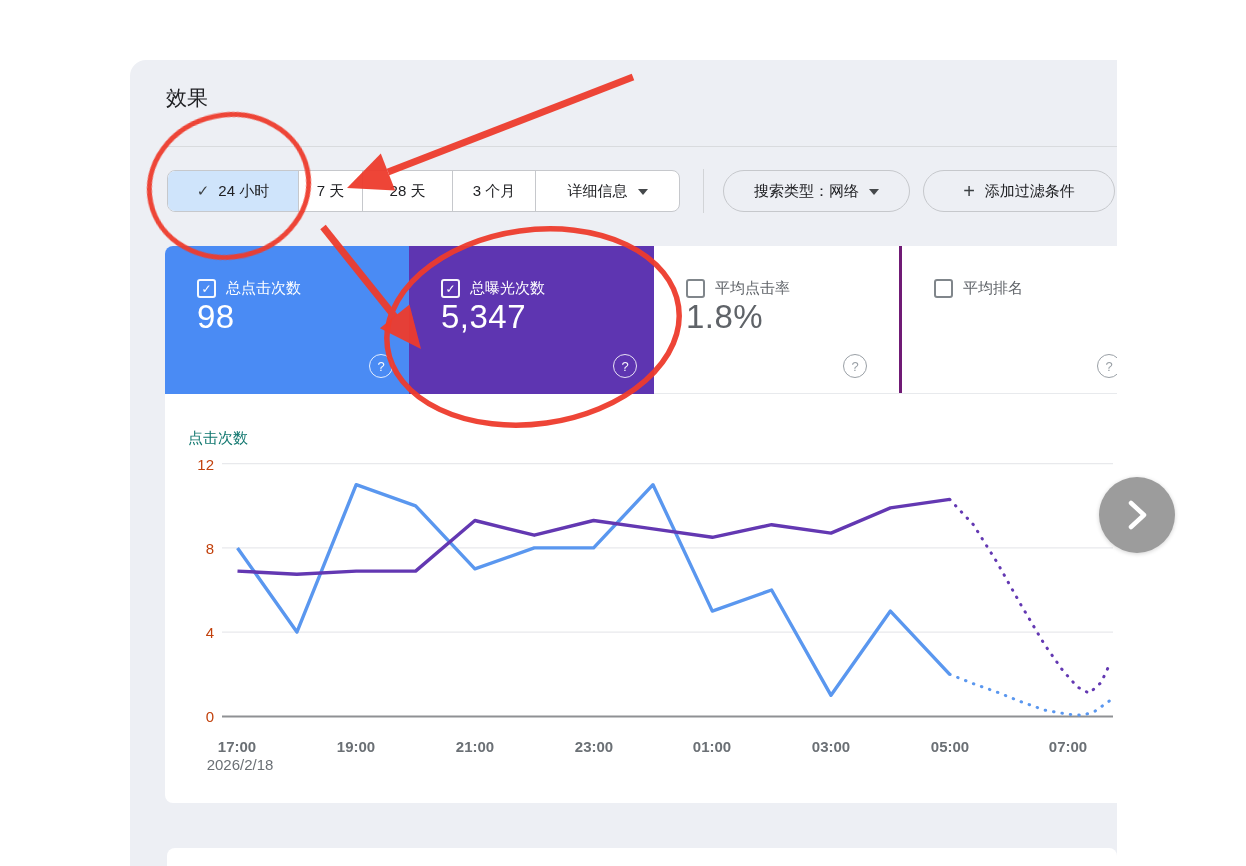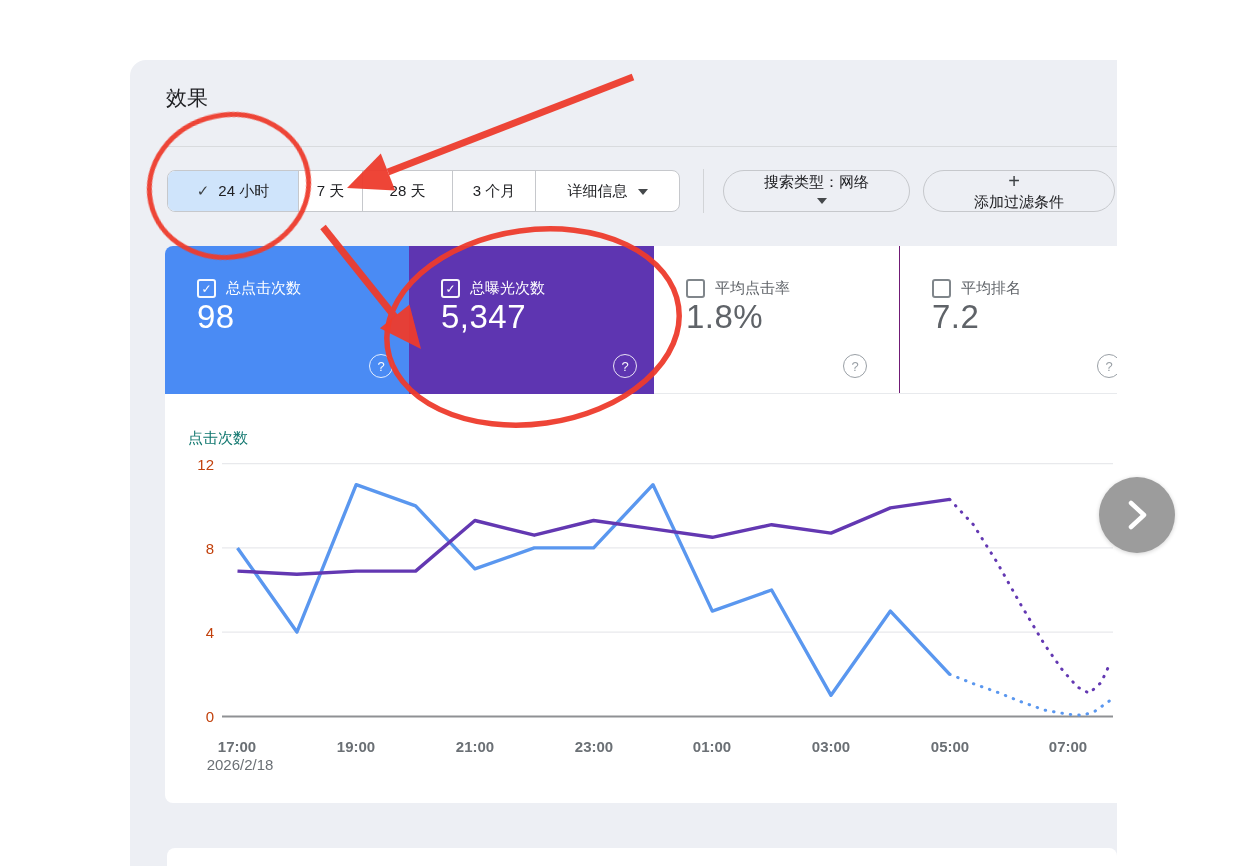--- a/index.html
+++ b/index.html
@@ -19,36 +19,36 @@
        border-right:1px solid #c6c8cc;box-sizing:border-box;cursor:pointer;white-space:nowrap;}
   .tab:last-child{border-right:none;text-align:center;}
   .tab.selected{background:#cfe4fb;border-radius:7px 0 0 7px;font-weight:500;}
   .tab .check{margin-right:9px;font-size:15px;color:#3c4043;}
   .caret{width:0;height:0;border:5px solid transparent;border-top:6px solid #45484b;
          margin-left:10px;margin-top:6px;}
 
   .toolbar-divider{left:703px;top:169px;width:1px;height:44px;background:#d2d4d7;}
   .pill{height:42px;border:1px solid #c6c8cc;border-radius:21px;display:flex;align-items:center;
         justify-content:center;font-size:15px;color:#202124;box-sizing:border-box;cursor:pointer;
-        white-space:nowrap;flex-direction:column;}
+        white-space:nowrap;}
   .pill-search{left:723px;top:170px;width:187px;}
   .pill-filter{left:923px;top:170px;width:192px;}
   .plus{font-size:20px;color:#3c4043;margin-right:10px;font-weight:400;}
 
   
   .white-panel1{left:165px;top:246px;width:952px;height:557px;background:#fff;border-radius:8px 0 0 8px;}
   .white-panel2{left:167px;top:848px;width:950px;height:18px;background:#fff;border-radius:8px 8px 0 0;}
 
   
   .metric-row{left:165px;top:246px;width:952px;height:148px;display:flex;overflow:hidden;}
   .metric{position:relative;height:148px;box-sizing:border-box;padding:33px 0 0 32px;cursor:pointer;}
   .m-blue{width:244px;background:#4a8bf4;border-radius:8px 0 0 0;color:#fff;}
   .m-purple{width:245px;background:#5e35b1;color:#fff;}
   .m-white{width:245px;background:#fff;color:#5f6368;}
-  .m-white2{width:218px;background:#fff;color:#5f6368;border-left:1px solid #701a75;}
+  .m-white2{width:218px;background:#fff;color:#5f6368;border-left:3px solid #701a75;}
   .metric .head{display:flex;align-items:center;gap:10px;font-size:15px;font-weight:500;}
   .cbox{width:15px;height:15px;border-radius:3px;flex:0 0 15px;display:flex;align-items:center;
         justify-content:center;font-size:12px;line-height:1;}
   .cbox.light{border:2px solid rgba(255,255,255,.95);color:#fff;}
   .cbox.dark{border:2px solid #80868b;color:transparent;}
   .metric .value{margin-top:0;font-size:33px;font-weight:400;letter-spacing:.5px;}
   .m-white .value,.m-white2 .value{color:#5f6368;}
   .help{position:absolute;width:22px;height:22px;border-radius:50%;bottom:16px;
         display:flex;align-items:center;justify-content:center;font-size:13px;cursor:pointer;}
   .help.light{border:1.5px solid rgba(255,255,255,.85);color:rgba(255,255,255,.95);}
@@ -135,21 +135,20 @@
         <span>平均点击率</span>
       </div>
       <div class="value">1.8%</div>
       <span class="help dark" style="right:32px">?</span>
     </div>
     <div class="metric m-white2">
       <div class="head">
         <span class="cbox dark"></span>
         <span>平均排名</span>
       </div>
-      <div class="value">7.2</div>
       <span class="help dark" style="right:-4px">?</span>
     </div>
   </div>
   <div class="abs metric-bottom-line"></div>
 
   <div class="abs ylabel">点击次数</div>
   <div class="abs ytick" style="top:456px">12</div>
   <div class="abs ytick" style="top:540px">8</div>
   <div class="abs ytick" style="top:624px">4</div>
   <div class="abs ytick" style="top:708px">0</div>

